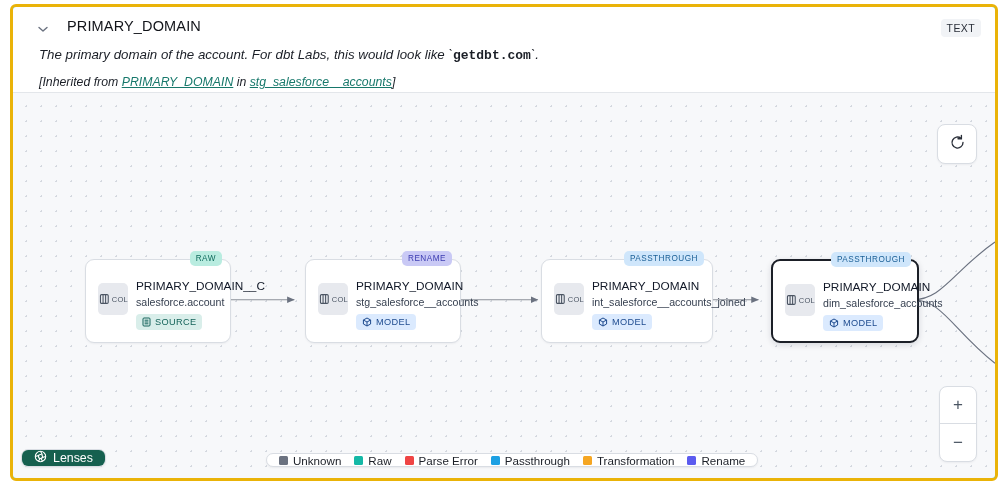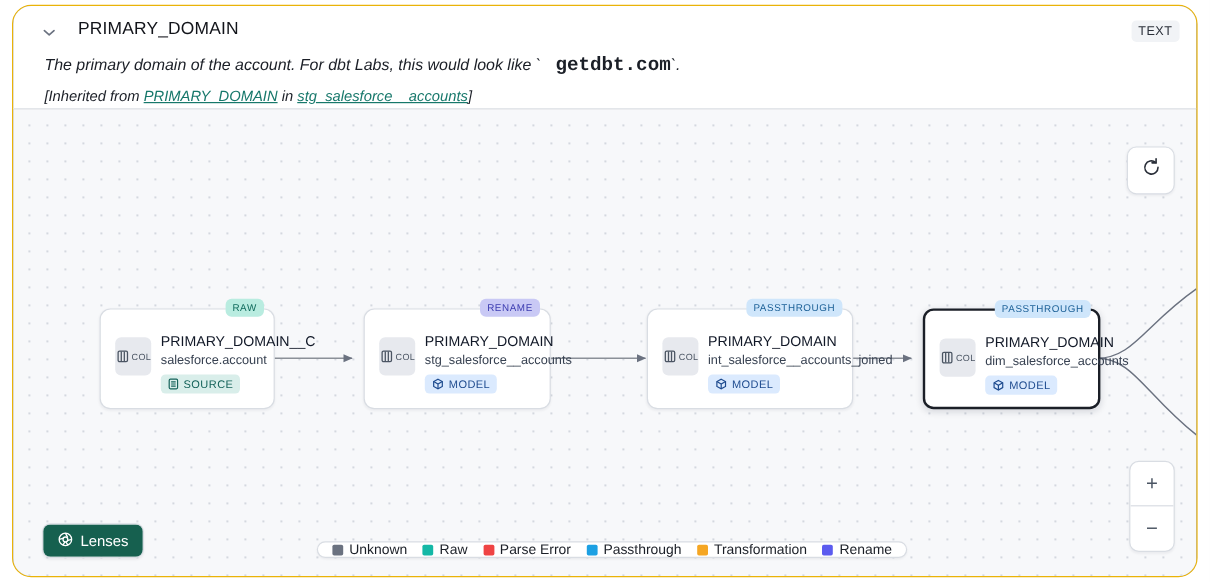--- a/index.html
+++ b/index.html
@@ -8,23 +8,23 @@
     width: 1008px; height: 485px;
     background: #ffffff;
     font-family: "Liberation Sans", sans-serif;
     overflow: hidden;
   }
 
   .panel {
     position: absolute;
     left: 10px; top: 4px;
     width: 988px; height: 477px;
-    background: #a3a3a3;
-    border: 1px solid #eab308;
-    border-radius: 16px;
+    background: #14b8a6;
+    border: 3px solid #eab308;
+    border-radius: 6px;
     overflow: hidden;
   }
 
   
   .hdr {
     position: absolute; left: 0; top: 0;
     width: 100%; height: 86px;
     background: #fff;
     border-bottom: 1px solid #e3e6ea;
   }
@@ -45,21 +45,21 @@
     font-size: 10.5px; letter-spacing: .4px;
     padding: 3px 6px; border-radius: 4px;
   }
   .desc {
     position: absolute; left: 26px; top: 40px;
     font-size: 13.3px; font-style: italic; color: #1b1f27;
     white-space: nowrap;
   }
   .desc .mono {
     font-family: "Liberation Mono", monospace;
-    font-style: normal; font-weight: bold; font-size: 16px; margin-left: 12px;
+    font-style: normal; font-weight: bold; font-size: 13px;
   }
   .inherit {
     position: absolute; left: 26px; top: 68px;
     font-size: 12.3px; font-style: italic; color: #1b1f27;
     white-space: nowrap;
   }
   .inherit a {
     color: #17786b; text-decoration: underline; font-style: italic;
   }
 
@@ -154,22 +154,22 @@
   }
   .zoomctl div {
     height: 50%;
     display: flex; align-items: center; justify-content: center;
     font-size: 17px; color: #4b5563; cursor: pointer;
   }
   .zoomctl div:first-child { border-bottom: 1px solid #d9dde3; }
 
   
   .lenses-group {
-    position: absolute; left: 24px; bottom: 17px;
-    display: flex; height: 29px;
+    position: absolute; left: 8px; bottom: 17px;
+    display: flex; height: 18px;
     border-radius: 7px; overflow: hidden;
     border: 1px solid #d9dde3;
     box-shadow: 0 1px 2px rgba(16,24,40,.06);
     text-align: center;
   }
   .lenses-btn {
     background: #16604f; color: #fff;
     display: flex; align-items: center; gap: 6px;
     padding: 0 12px; font-size: 12.4px; cursor: pointer;
   }

